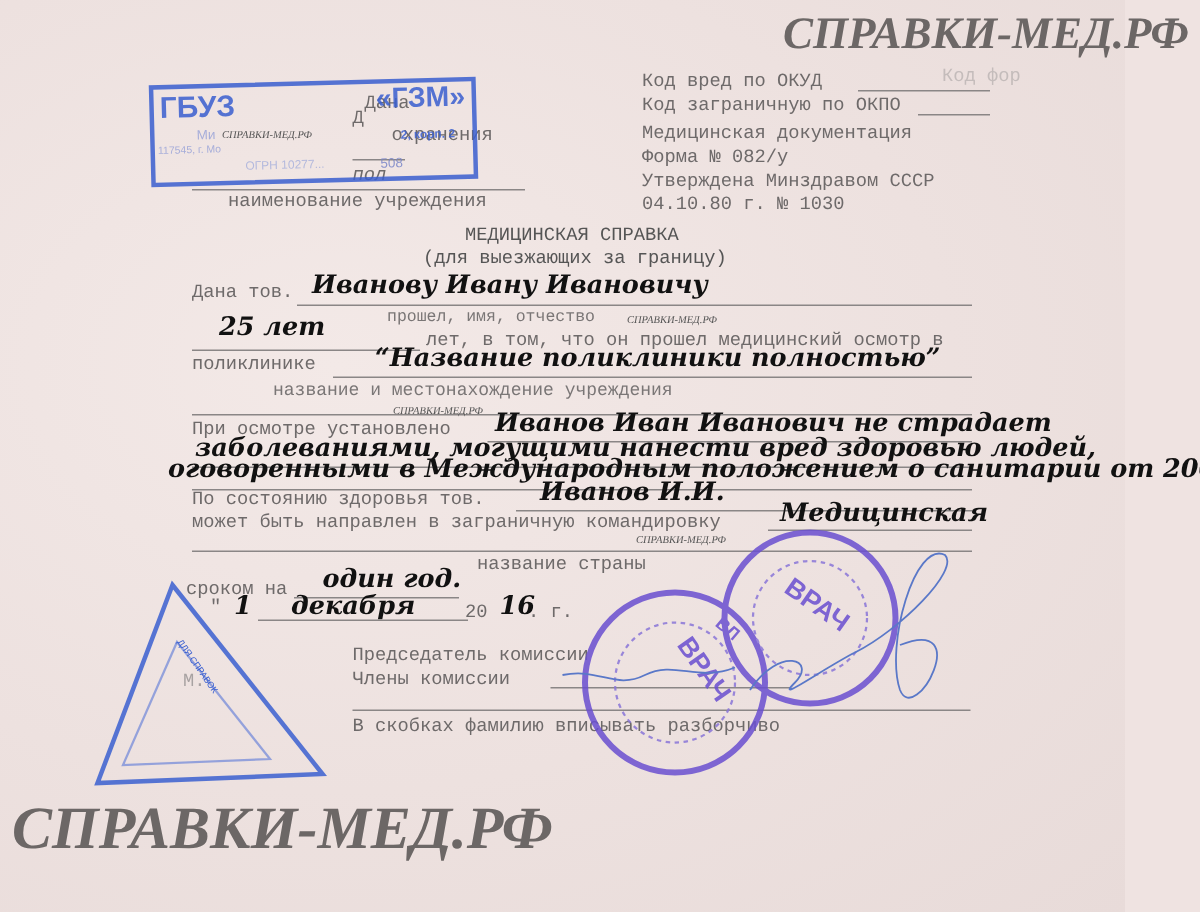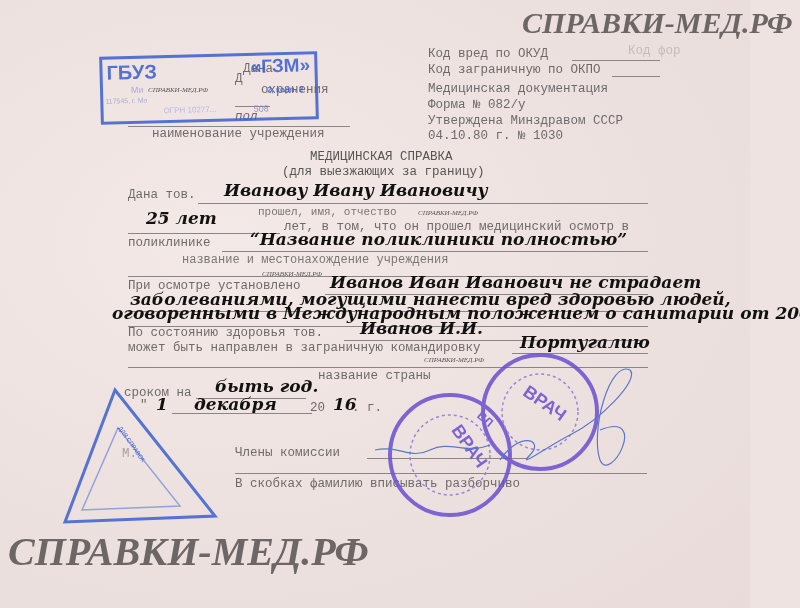--- a/index.html
+++ b/index.html
@@ -49,21 +49,21 @@
     <div class="abs" style="left:164px; top:30px; font-family:'Liberation Sans',sans-serif; font-weight:bold; font-size:8px; color:#3a5fd0;">2, корп. 2</div>
     <div class="abs" style="left:60px; top:48px; font-family:'Liberation Sans',sans-serif; font-size:8px; color:#aab2dc;">ОГРН 10277...</div>
     <div class="abs" style="left:150px; top:48px; font-family:'Liberation Sans',sans-serif; font-size:9px; color:#7a86c8;">508</div>
   </div>
   <div class="abs wm-tiny" style="left:148px; top:86px;">СПРАВКИ-МЕД.РФ</div>
 
   <div class="abs mono bold-title" style="left:310px; top:150px;">МЕДИЦИНСКАЯ СПРАВКА</div>
   <div class="abs mono bold-title" style="left:282px; top:165px;">(для выезжающих за границу)</div>
 
   <div class="abs mono" style="left:128px; top:188px;">Дана тов.</div>
-  <div class="abs hand" style="left:208px; top:180px; font-size:17px;margin-left:16px;">Иванову Ивану Ивановичу</div>
+  <div class="abs hand" style="left:208px; top:180px; font-size:17px;">Иванову Ивану Ивановичу</div>
   <div class="line" style="left:198px; top:203px; width:450px;"></div>
   <div class="abs mono small" style="left:258px; top:206px;">прошел, имя, отчество</div>
   <div class="abs wm-tiny" style="left:418px; top:209px;">СПРАВКИ-МЕД.РФ</div>
 
   <div class="abs hand" style="left:146px; top:208px; font-size:17px;">25 лет</div>
   <div class="line" style="left:128px; top:233px; width:152px;"></div>
   <div class="abs mono" style="left:284px; top:220px;">лет, в том, что он прошел медицинский осмотр в</div>
 
   <div class="abs mono" style="left:128px; top:236px;">поликлинике</div>
   <div class="abs hand" style="left:250px; top:229px; font-size:17px;">“Название поликлиники полностью”</div>
@@ -78,40 +78,41 @@
   <div class="abs hand" style="left:130px; top:289px; font-size:17px;">заболеваниями, могущими нанести вред здоровью людей,</div>
   <div class="line" style="left:128px; top:311px; width:520px;"></div>
   <div class="abs hand" style="left:112px; top:303px; font-size:17px;">оговоренными в Международным положением о санитарии от 2005 года.</div>
   <div class="line" style="left:128px; top:326px; width:520px;"></div>
 
   <div class="abs hand" style="left:360px; top:318px; font-size:17px;">Иванов И.И.</div>
   <div class="abs mono" style="left:128px; top:326px;">По состоянию здоровья тов.</div>
   <div class="line" style="left:344px; top:340px; width:304px;"></div>
 
   <div class="abs mono" style="left:128px; top:341px;">может быть направлен в заграничную командировку</div>
-  <div class="abs hand" style="left:520px; top:332px; font-size:17px;">Португалию</div>
+  <div class="abs hand" style="left:520px; top:332px; font-size:17px;">Медицинская</div>
   <div class="line" style="left:512px; top:353px; width:136px;"></div>
   <div class="abs wm-tiny" style="left:424px; top:356px;">СПРАВКИ-МЕД.РФ</div>
   <div class="line" style="left:128px; top:367px; width:520px;"></div>
   <div class="abs mono" style="left:318px; top:369px;">название страны</div>
 
   <div class="abs mono" style="left:124px; top:386px;">сроком на</div>
-  <div class="abs hand" style="left:215px; top:376px; font-size:17px;">быть год.</div>
+  <div class="abs hand" style="left:215px; top:376px; font-size:17px;">один год.</div>
   <div class="line" style="left:196px; top:398px; width:110px;"></div>
 
   <div class="abs mono" style="left:140px; top:398px;">"</div>
   <div class="abs hand" style="left:156px; top:394px; font-size:17px;">1</div>
   <div class="abs hand" style="left:194px; top:394px; font-size:17px;">декабря</div>
   <div class="line" style="left:172px; top:413px; width:140px;"></div>
   <div class="abs mono" style="left:310px; top:401px;">20</div>
   <div class="abs hand" style="left:333px; top:394px; font-size:17px;">16</div>
   <div class="abs mono" style="left:352px; top:401px;">. г.</div>
 
   <div class="abs mono" style="left:122px; top:447px; color:#a8a2a2;">М.</div>
 
+  <div class="abs mono" style="left:235px; top:430px;">Председатель комиссии</div>
   <div class="abs mono" style="left:235px; top:446px;text-align:center;">Члены комиссии</div>
   <div class="line" style="left:367px; top:458px; width:160px;"></div>
   <div class="line" style="left:235px; top:473px; width:412px;"></div>
   <div class="abs mono" style="left:235px; top:477px;">В скобках фамилию вписывать разборчиво</div>
 
   <svg style="left:60px; top:388px;" width="160" height="140">
     <polygon points="55,2 155,128 5,134" fill="none" stroke="#3a5fd0" stroke-width="3" opacity="0.85"></polygon>
     <polygon points="58,40 120,118 22,122" fill="none" stroke="#6d86d8" stroke-width="1.5" opacity="0.7"></polygon>
     <text x="58" y="40" fill="#3a5fd0" font-size="6" font-family="Liberation Sans, sans-serif" transform="rotate(55 58 40)">ДЛЯ СПРАВОК</text>
   </svg>

